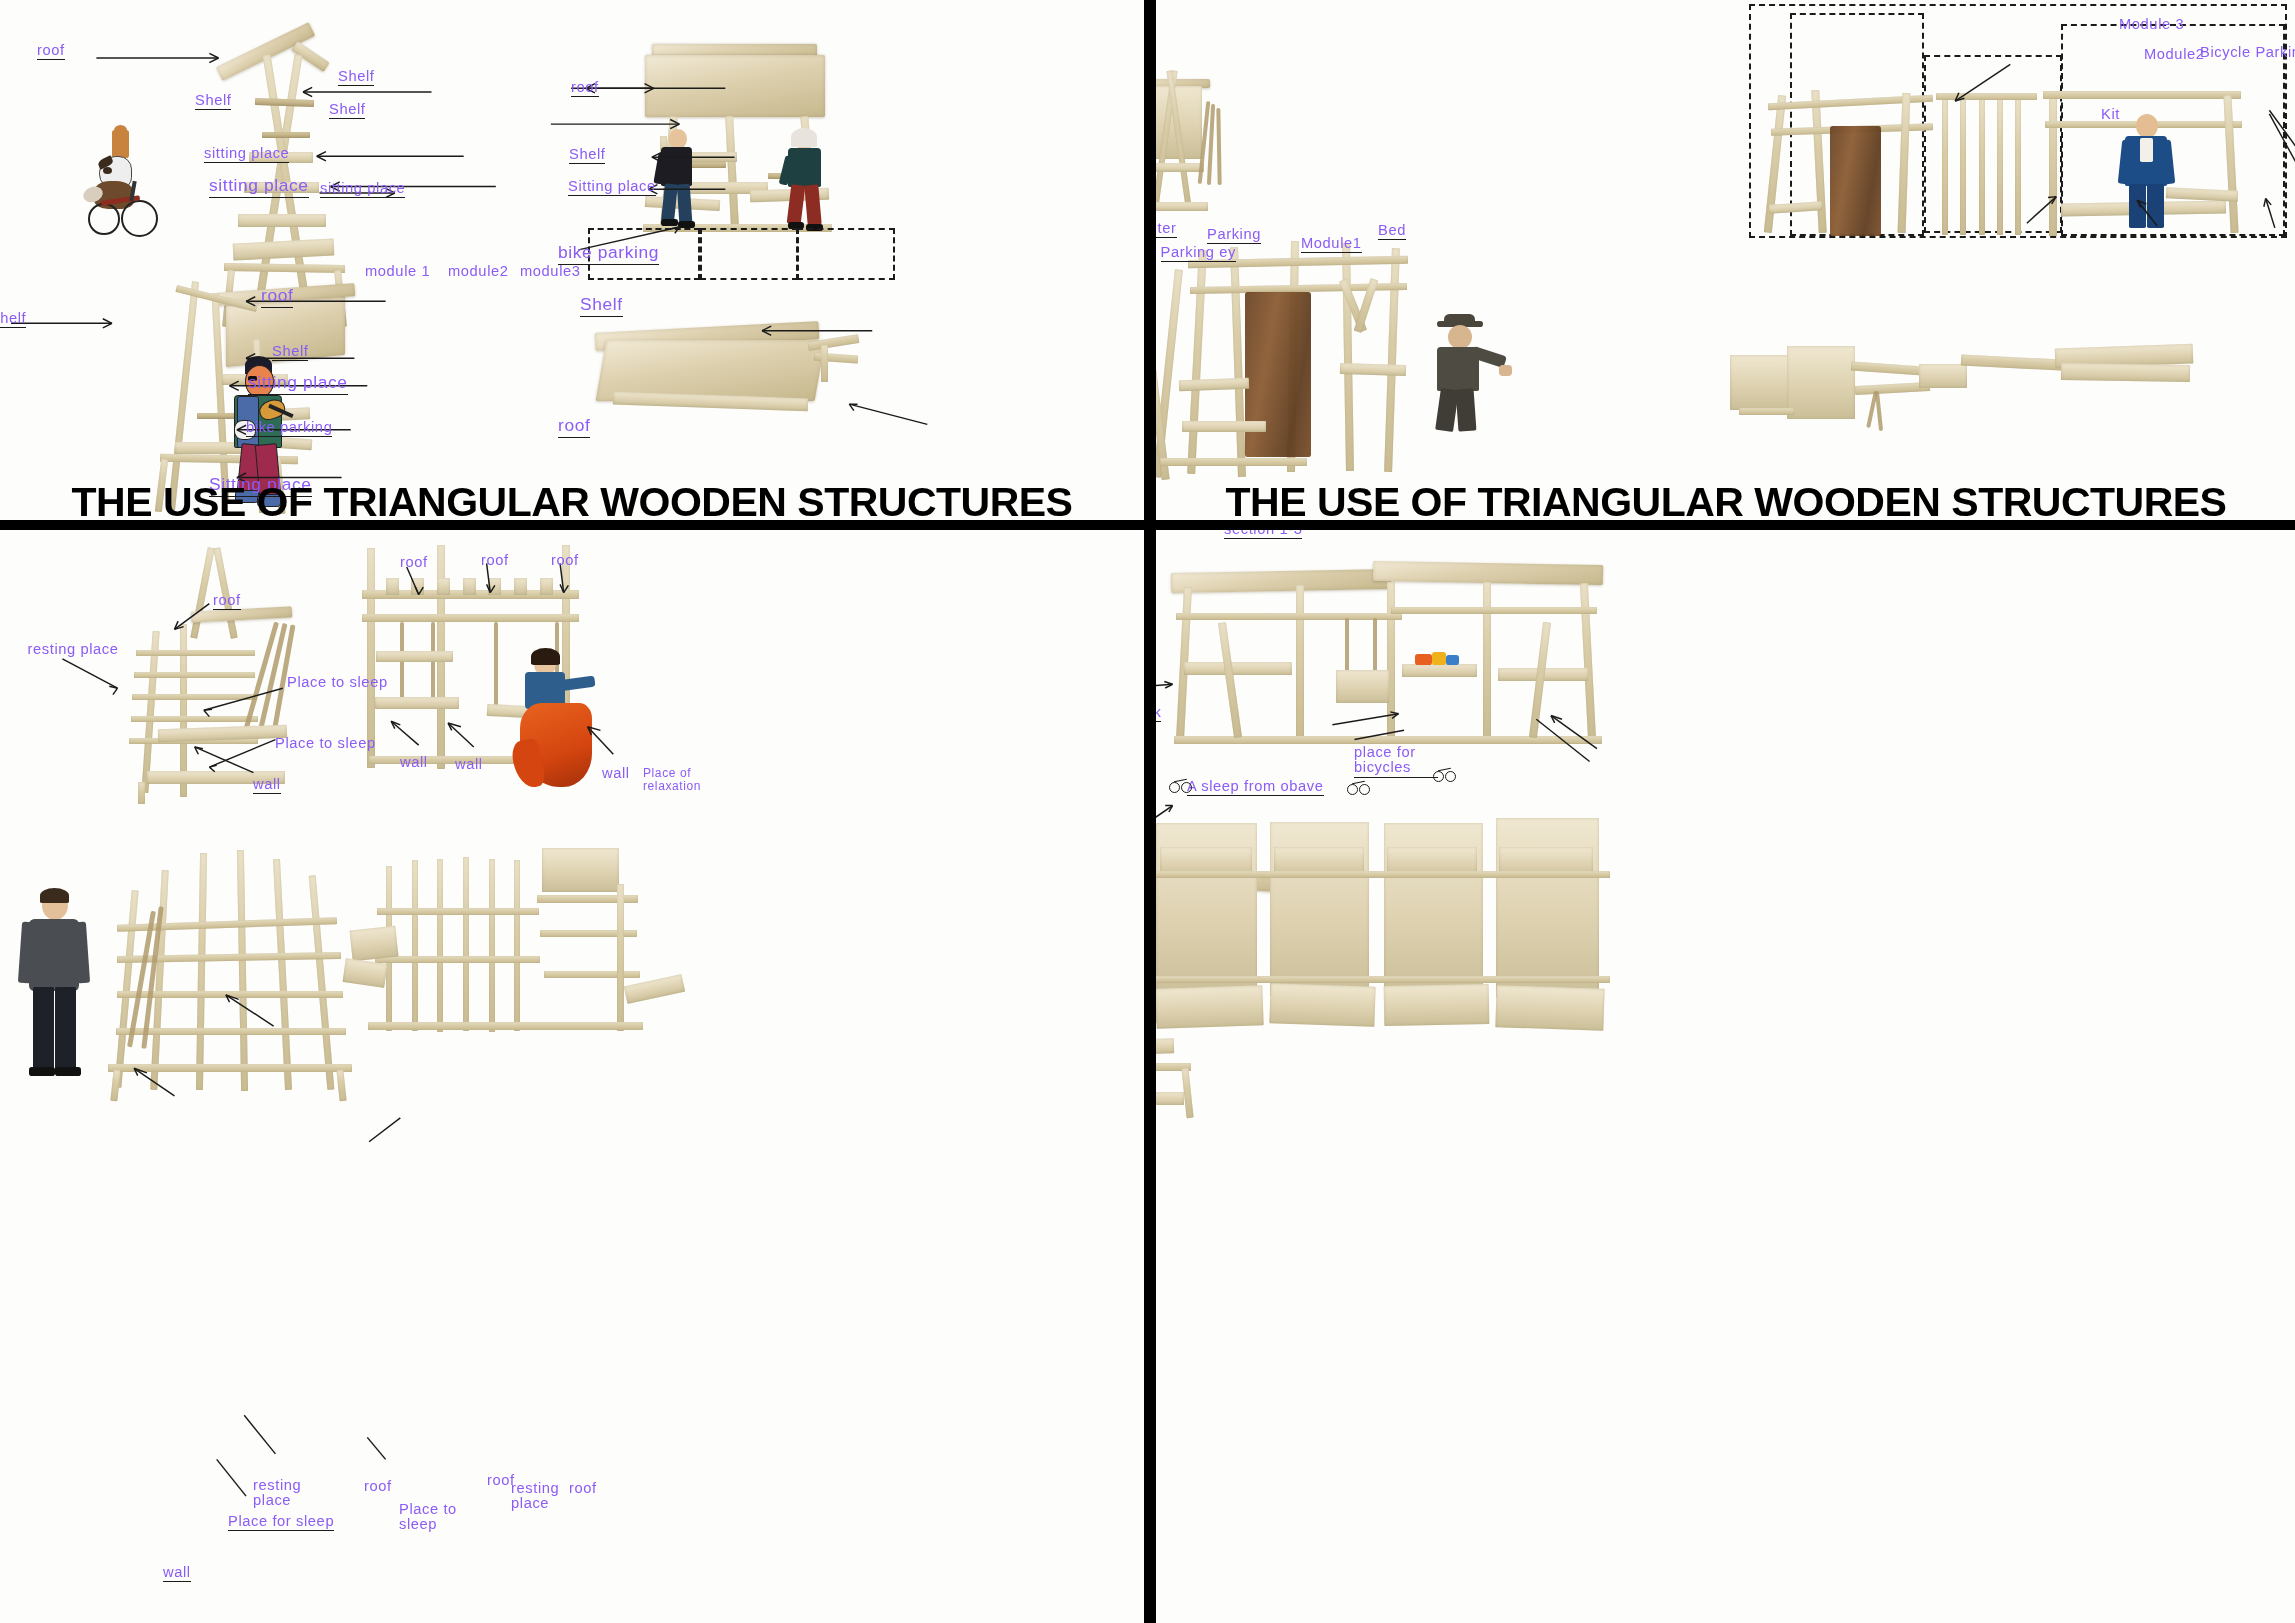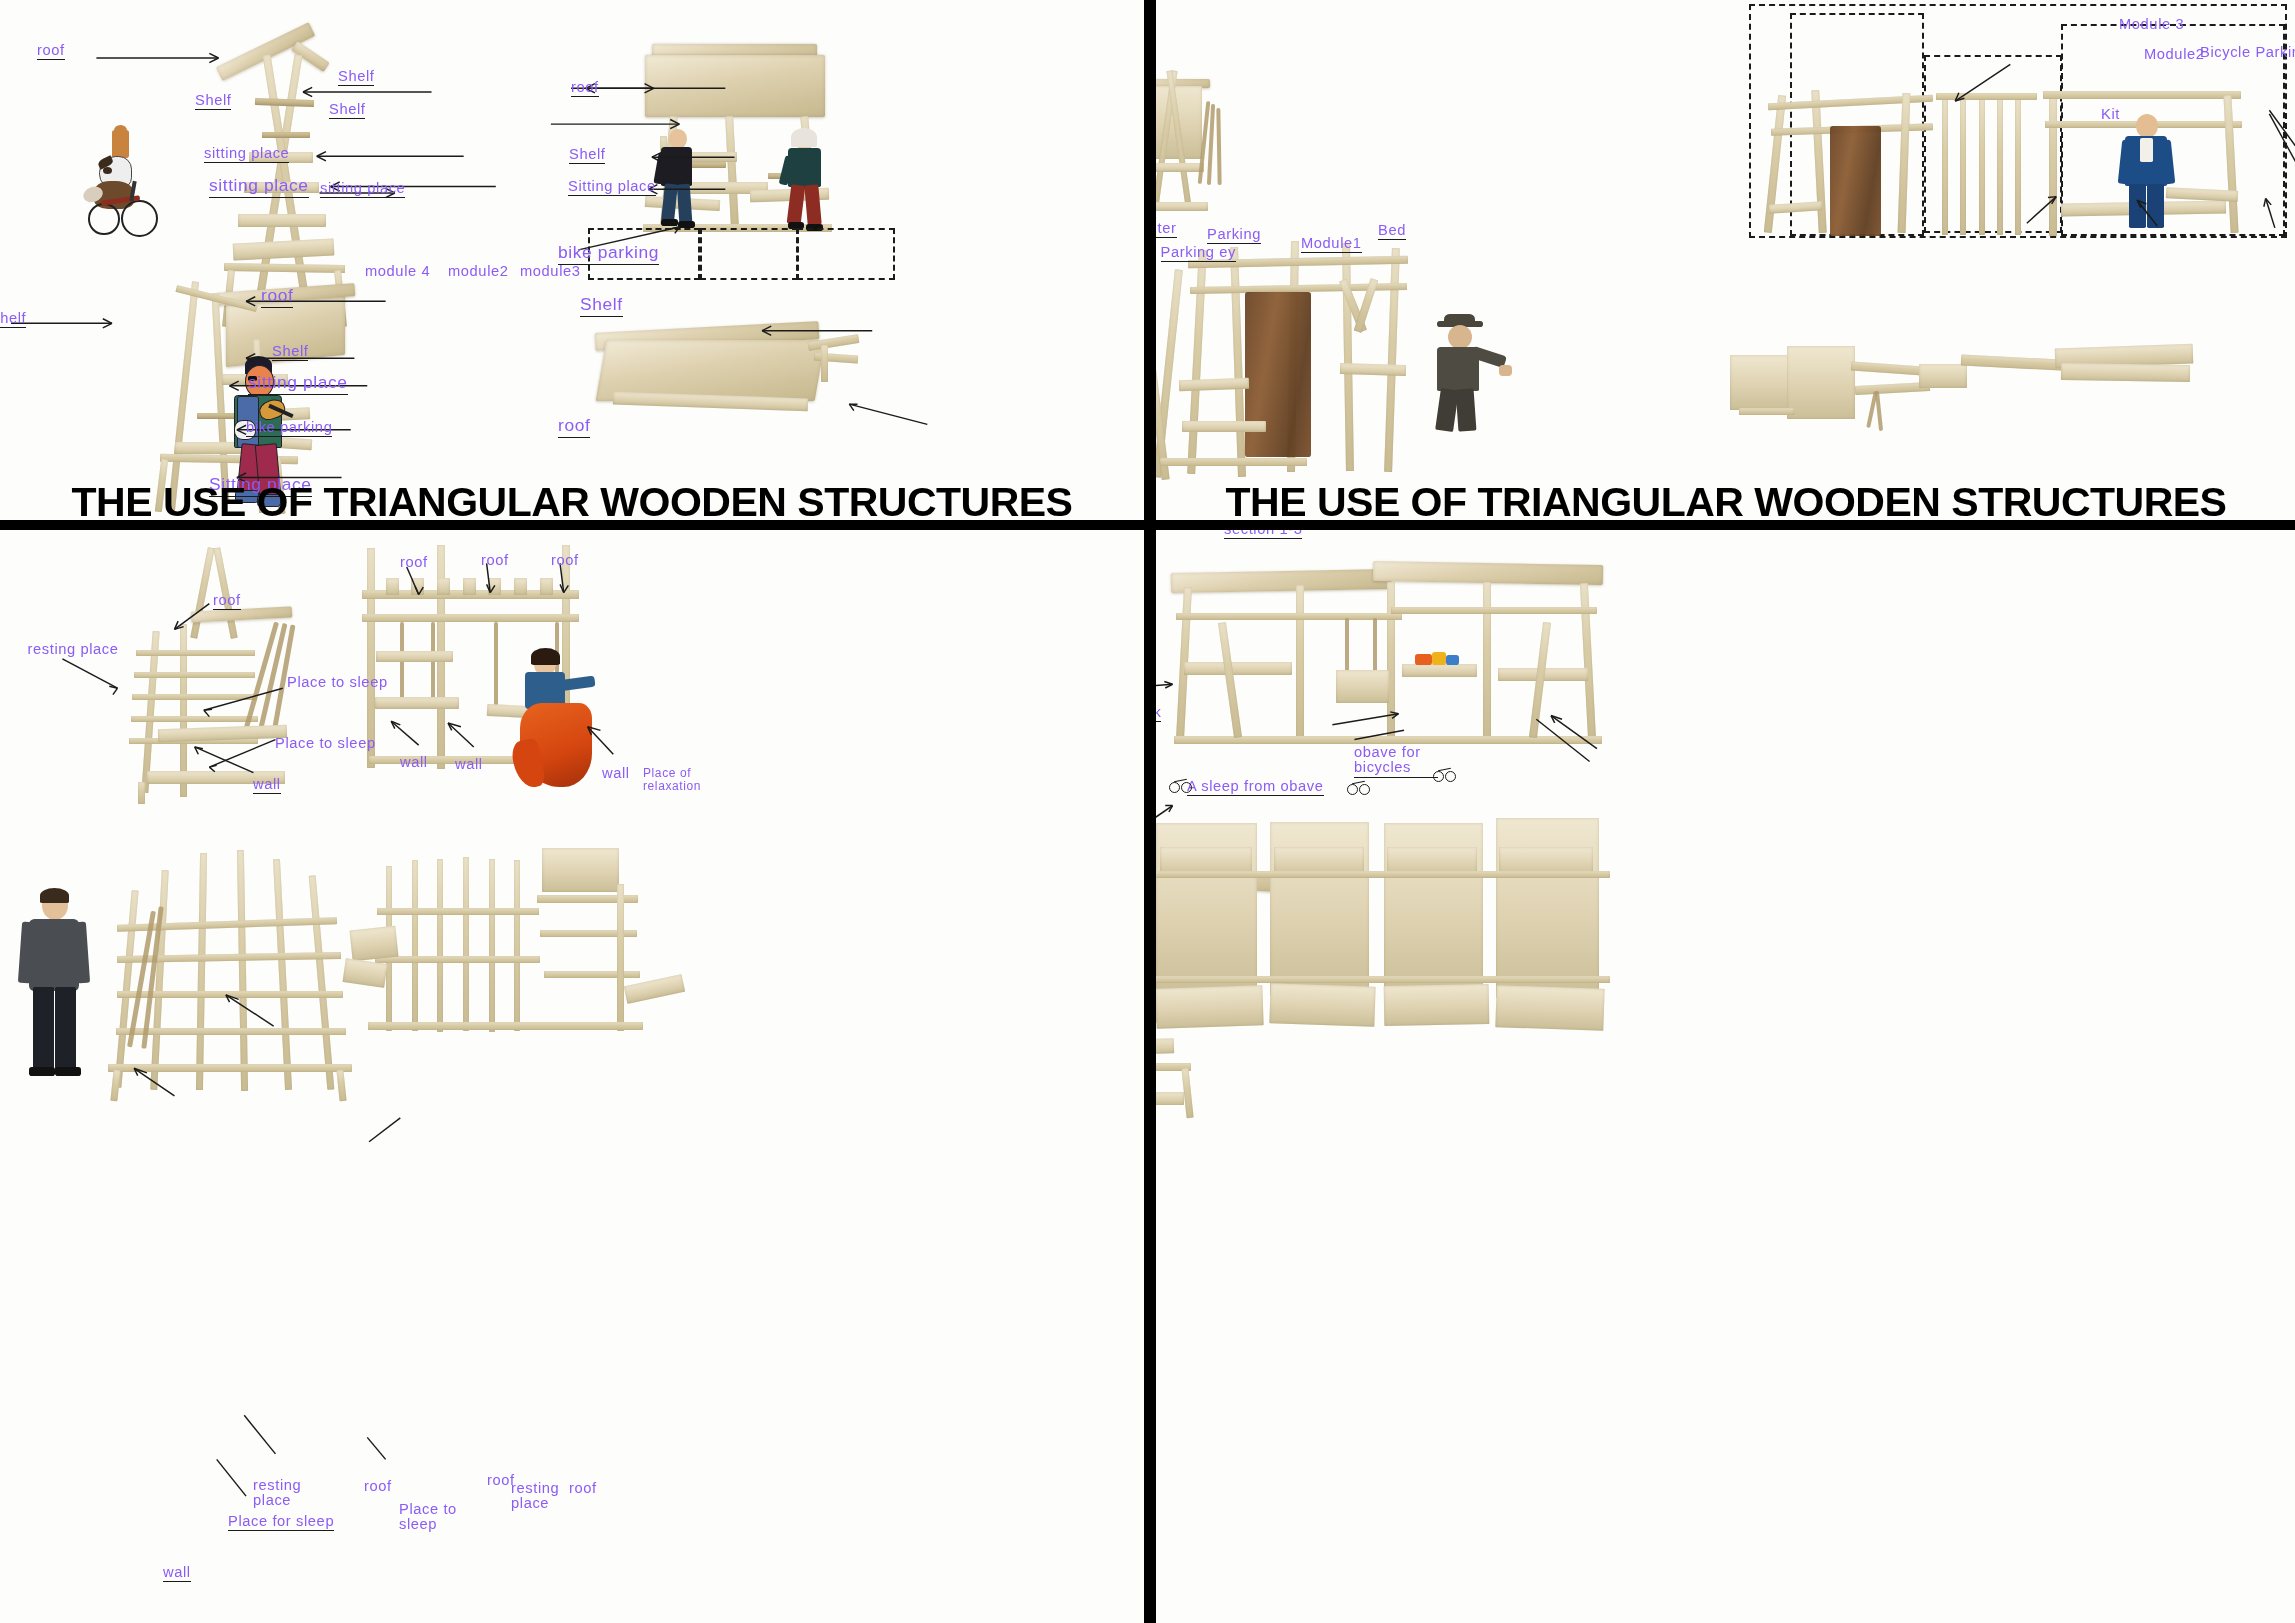--- a/index.html
+++ b/index.html
@@ -236,21 +236,21 @@
     <div class="hand u lg" style="left:209px;top:175px;">sitting place</div>
 
     <div class="hand u md" style="left:338px;top:68px;">Shelf</div>
     <div class="hand u md" style="left:329px;top:101px;">Shelf</div>
     <div class="hand u md" style="left:571px;top:79px;">roof</div>
     <div class="hand u md" style="left:569px;top:146px;">Shelf</div>
     <div class="hand u md" style="left:320px;top:180px;">sitting place</div>
     <div class="hand u md" style="left:568px;top:178px;">Sitting place</div>
     <div class="hand u lg" style="left:558px;top:242px;">bike parking</div>
 
-    <div class="hand md" style="left:365px;top:263px;">module 4</div>
+    <div class="hand md" style="left:365px;top:263px;">module 1</div>
     <div class="hand md" style="left:448px;top:263px;">module2</div>
     <div class="hand md" style="left:520px;top:263px;">module3</div>
 
     <div class="hand u md" style="left:-3.7px;top:310px;">ihelf</div>
     <div class="hand u lg" style="left:261px;top:285px;">roof</div>
     <div class="hand u md" style="left:272px;top:343px;">Shelf</div>
     <div class="hand u lg" style="left:248px;top:372px;">sitting place</div>
     <div class="hand u md" style="left:246px;top:419px;">bike parking</div>
     <div class="hand u lg" style="left:209px;top:474px;">Sitting place</div>
 
@@ -645,21 +645,21 @@
         <path d="M-246,624 L-206,598"></path>
         <path d="M-134,612 L-118,580"></path>
         <path d="M-40,340 L18,300"></path>
           <path d="M18,300 L10,300 M18,300 L14,307"></path>
       </g>
     </svg>
 
     <div class="hand u md" style="left:68px;top:-9.2px;">section 1-3</div>
 
     <div class="hand u md" style="left:-89px;top:174px;">place to cook</div>
-    <div class="hand u md" style="left:198px;top:215px;width:84px;white-space:normal;line-height:1.05;">obave for bicycles</div>
+    <div class="hand u md" style="left:198px;top:215px;width:84px;white-space:normal;line-height:1.05;">place for bicycles</div>
     <div class="hand u md" style="left:-83px;top:246px;">roof for rain</div>
 
     <div class="hand u md" style="left:31px;top:248px;">A sleep from obave</div>
     <div class="glyph" style="left:13px;top:248px;width:22px;height:14.7px;">
       <div style="position:absolute;left:0;top:3.7px;width:9.2px;height:9.2px;border:1.3px solid #1b1b1b;border-radius:50%;"></div>
       <div style="position:absolute;left:12px;top:3.7px;width:9.2px;height:9.2px;border:1.3px solid #1b1b1b;border-radius:50%;"></div>
       <div style="position:absolute;left:4.6px;top:1.8px;width:13px;height:1.3px;background:#1b1b1b;transform:rotate(-12deg);"></div>
     </div>
     <div class="glyph" style="left:191px;top:250px;width:22px;height:14.7px;">
       <div style="position:absolute;left:0;top:3.7px;width:9.2px;height:9.2px;border:1.3px solid #1b1b1b;border-radius:50%;"></div>

